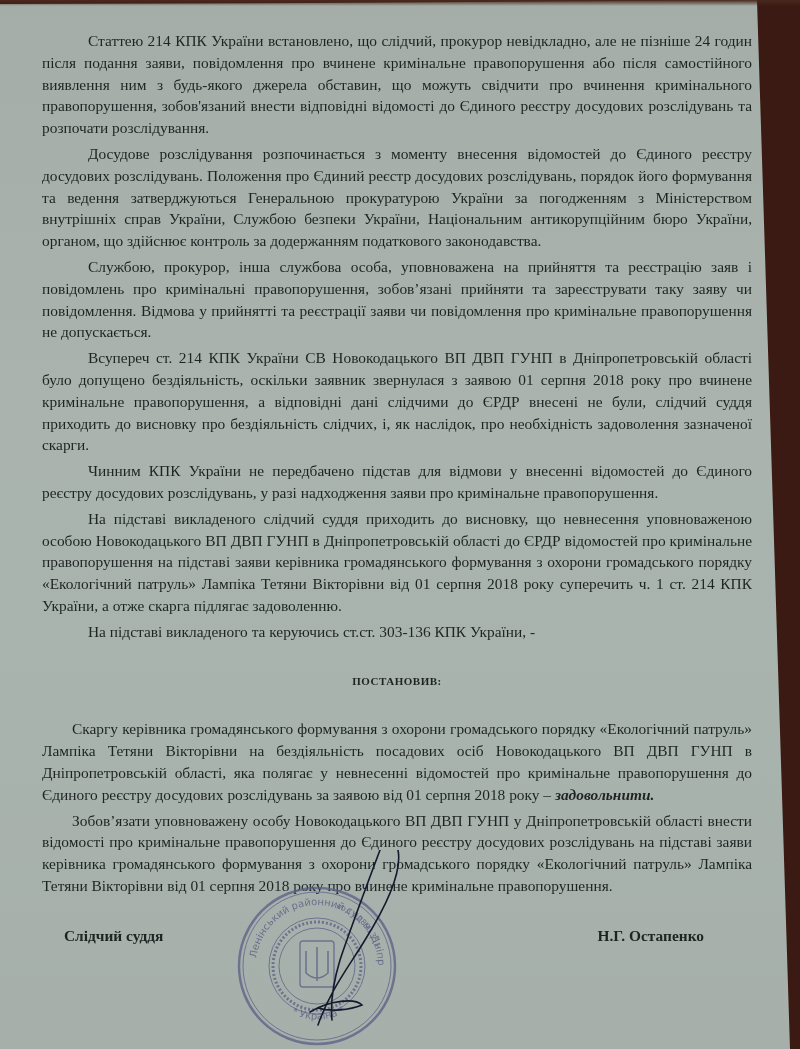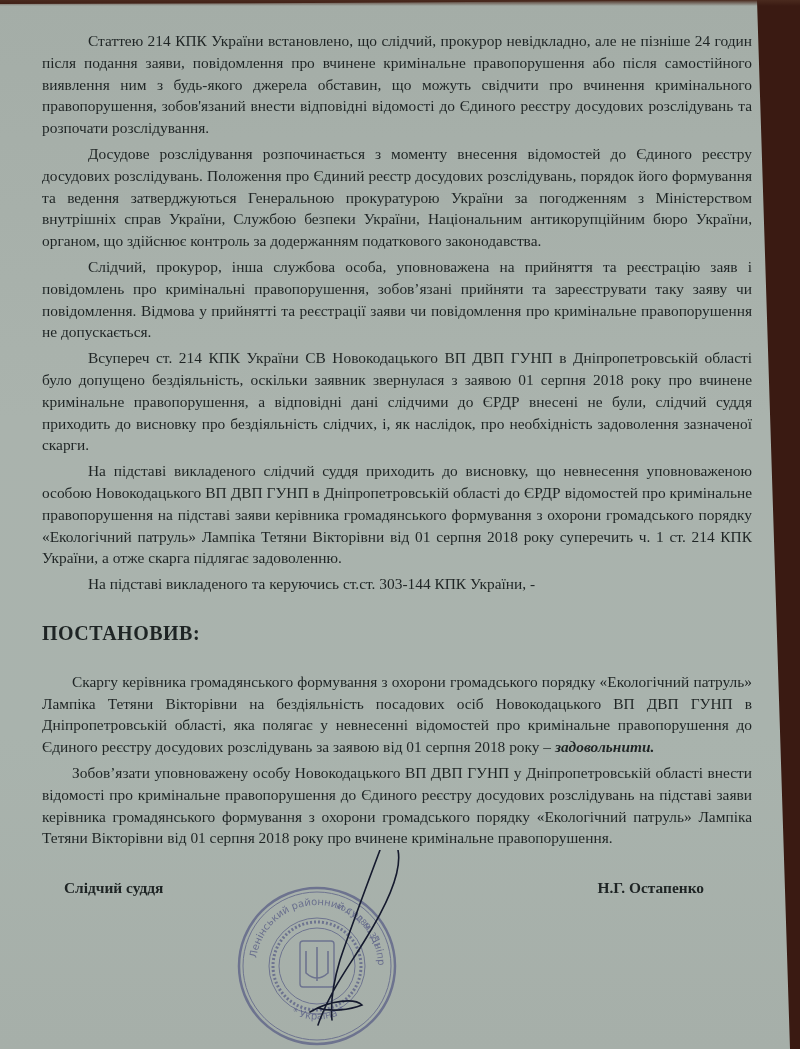--- a/index.html
+++ b/index.html
@@ -16,21 +16,21 @@
   .topshadow {
     position: absolute; left: 0; top: 0; width: 800px; height: 6px;
     background: linear-gradient(180deg, #4a2a1e 0%, rgba(74,42,30,0) 100%);
   }
   .page {
     position: absolute; left: 42px; top: 30px; width: 710px;
     color: #1e2424; font-size: 15.4px; line-height: 21.8px;
   }
   .p { margin: 0 0 4px 0; text-align: justify; text-indent: 46px; }
   .heading {
-    font-weight: bold; font-size: 20px;
+    text-align: center; font-weight: bold; font-size: 11px;
     margin: 28px 0 26px 0; letter-spacing: 0.5px;
   }
   .res { text-align: justify; text-indent: 30px; margin: 0 0 4px 0; padding-left: 0; }
   .em { font-weight: bold; font-style: italic; margin-top: 48px; }
   .note { margin: 36px 0 0 46px; }
   .sign-row {
     display: flex; justify-content: space-between; margin: 28px 0 0 22px;
     font-weight: bold; width: 640px;
   }
   .stamp {
@@ -40,24 +40,25 @@
 </style>
 </head>
 <body>
 
 <div class="paper"></div>
 <div class="topshadow"></div>
 
 <div class="page">
   <p class="p">Статтею 214 КПК України встановлено, що слідчий, прокурор невідкладно, але не пізніше 24 годин після подання заяви, повідомлення про вчинене кримінальне правопорушення або після самостійного виявлення ним з будь-якого джерела обставин, що можуть свідчити про вчинення кримінального правопорушення, зобов'язаний внести відповідні відомості до Єдиного реєстру досудових розслідувань та розпочати розслідування.</p>
   <p class="p">Досудове розслідування розпочинається з моменту внесення відомостей до Єдиного реєстру досудових розслідувань. Положення про Єдиний реєстр досудових розслідувань, порядок його формування та ведення затверджуються Генеральною прокуратурою України за погодженням з Міністерством внутрішніх справ України, Службою безпеки України, Національним антикорупційним бюро України, органом, що здійснює контроль за додержанням податкового законодавства.</p>
-  <p class="p">Слідчий, прокурор, інша службова особа, уповноважена на прийняття та реєстрацію заяв і повідомлень про кримінальні правопорушення, зобов’язані прийняти та зареєструвати таку заяву чи повідомлення. Відмова у прийнятті та реєстрації заяви чи повідомлення про кримінальне правопорушення не допускається.</p>
+  <p class="p">Службою, прокурор, інша службова особа, уповноважена на прийняття та реєстрацію заяв і повідомлень про кримінальні правопорушення, зобов’язані прийняти та зареєструвати таку заяву чи повідомлення. Відмова у прийнятті та реєстрації заяви чи повідомлення про кримінальне правопорушення не допускається.</p>
   <p class="p">Всупереч ст. 214 КПК України СВ Новокодацького ВП ДВП ГУНП в Дніпропетровській області було допущено бездіяльність, оскільки заявник звернулася з заявою 01 серпня 2018 року про вчинене кримінальне правопорушення, а відповідні дані слідчими до ЄРДР внесені не були, слідчий суддя приходить до висновку про бездіяльність слідчих, і, як наслідок, про необхідність задоволення зазначеної скарги.</p>
+  <p class="p">Чинним КПК України не передбачено підстав для відмови у внесенні відомостей до Єдиного реєстру досудових розслідувань, у разі надходження заяви про кримінальне правопорушення.</p>
   <p class="p">На підставі викладеного слідчий суддя приходить до висновку, що невнесення уповноваженою особою Новокодацького ВП ДВП ГУНП в Дніпропетровській області до ЄРДР відомостей про кримінальне правопорушення на підставі заяви керівника громадянського формування з охорони громадського порядку «Екологічний патруль» Лампіка Тетяни Вікторівни від 01 серпня 2018 року суперечить ч. 1 ст. 214 КПК України, а отже скарга підлягає задоволенню.</p>
-  <p class="p">На підставі викладеного та керуючись ст.ст. 303-144 КПК України, -</p>
+  <p class="p">На підставі викладеного та керуючись ст.ст. 303-136 КПК України, -</p>
 
   <div class="heading">ПОСТАНОВИВ:</div>
 
   <p class="res"><span>Скаргу керівника громадянського формування з охорони громадського порядку «Екологічний патруль» Лампіка Тетяни Вікторівни на бездіяльність посадових осіб Новокодацького ВП ДВП ГУНП в Дніпропетровській області, яка полягає у невнесенні відомостей про кримінальне правопорушення до Єдиного реєстру досудових розслідувань за заявою від 01 серпня 2018 року – </span><span class="em">задовольнити.</span></p>
   <p class="res">Зобов’язати уповноважену особу Новокодацького ВП ДВП ГУНП у Дніпропетровській області внести відомості про кримінальне правопорушення до Єдиного реєстру досудових розслідувань на підставі заяви керівника громадянського формування з охорони громадського порядку «Екологічний патруль» Лампіка Тетяни Вікторівни від 01 серпня 2018 року про вчинене кримінальне правопорушення.</p>
 
 
   <div class="sign-row">
     <span>Слідчий суддя</span>
     <span>Н.Г. Остапенко</span>

